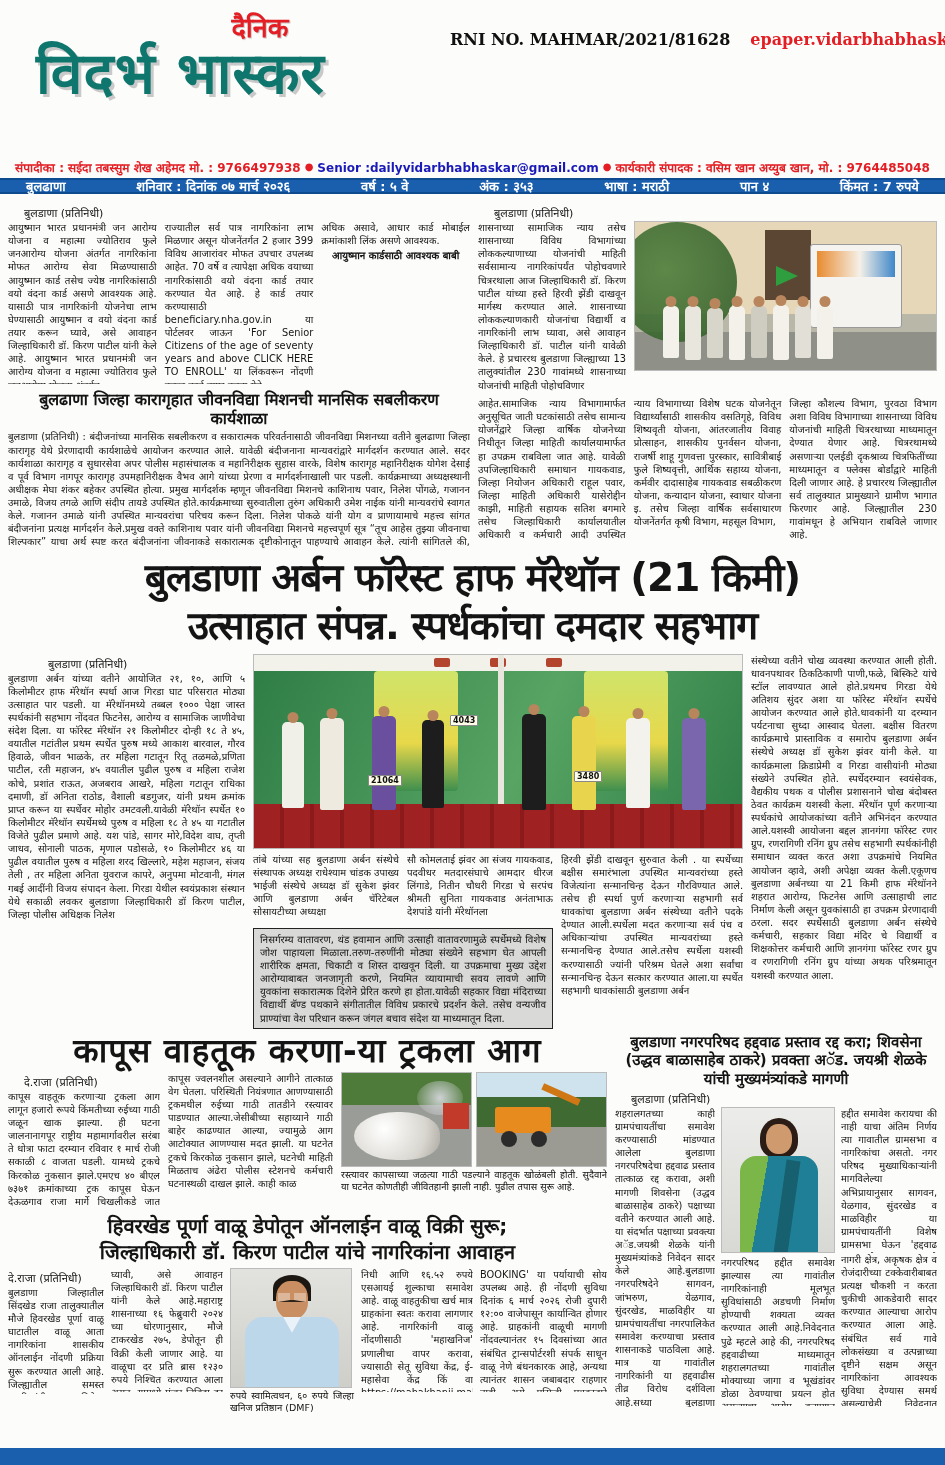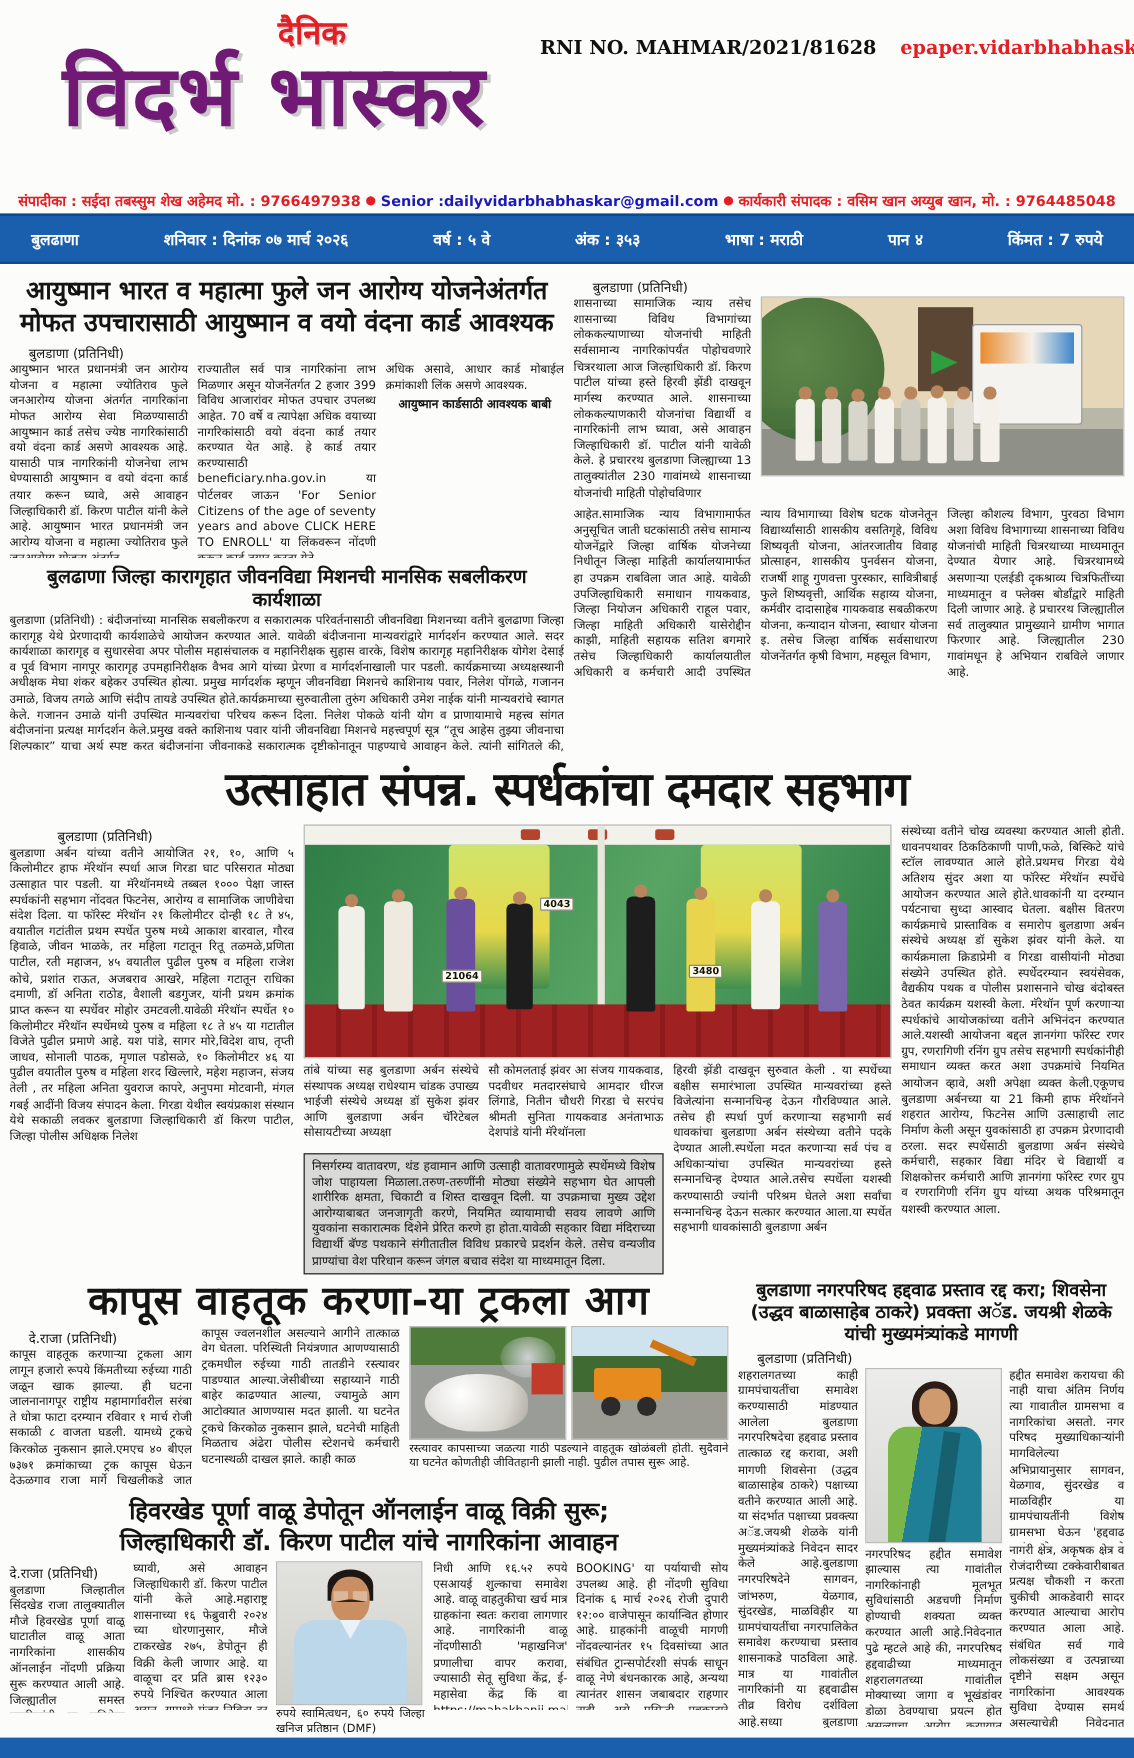--- a/index.html
+++ b/index.html
@@ -7,29 +7,29 @@
   .page{width:945px;height:1465px;margin:0 auto;background:#fcfcfa;position:relative;
         font-family:"DejaVu Sans","Liberation Sans",sans-serif;color:#141414;overflow:hidden}
   
   .masthead{position:relative;height:170px}
   .mast-top-right{position:absolute;top:22px;left:450px;right:14px;display:flex;gap:20px;
         font-size:16px;font-weight:bold;font-family:"DejaVu Serif","Liberation Serif",serif;white-space:nowrap}
   .rni{color:#101010}
   .epaper{color:#e31e24}
   .tagline{color:#e31e24;font-size:27px;font-weight:bold;margin:8px 0 0 150px;
         text-shadow:1px 1px 0 #ccc;width:220px;text-align:center}
-  .np-title{color:#701a75;font-size:70px;font-weight:bold;line-height:1.0;margin-left:52px;
+  .np-title{color:#0f766e;font-size:57px;font-weight:bold;line-height:1.0;margin-left:36px;
         letter-spacing:1px;text-shadow:3px 3px 0 #c9c9c9;white-space:nowrap}
   .contact-line{position:absolute;bottom:2px;left:0;right:0;text-align:center;font-size:12px;
         font-weight:bold;white-space:nowrap}
   .c-red{color:#e31e24}
   .c-blue{color:#1a1ab8}
   .dot{color:#e31e24;font-size:10px;vertical-align:2px;padding:0 4px}
   
-  .infobar{height:42px;background:#1a5fae;border-top:2px solid #0d4a8f;border-bottom:2px solid #0d4a8f;
+  .infobar{height:16px;background:#1a5fae;border-top:2px solid #0d4a8f;border-bottom:2px solid #0d4a8f;
         display:flex;align-items:center;justify-content:space-between;padding:0 26px;
         color:#fff;font-weight:bold;font-size:13px;white-space:nowrap}
   
   main{padding:4px 8px 0 8px}
   .h-md{font-size:21px;font-weight:bold;text-align:center;line-height:1.3}
   .h-sm{font-size:16px;font-weight:bold;text-align:center;line-height:1.2}
   .h-xl{font-size:39px;font-weight:bold;text-align:center;line-height:1.22;letter-spacing:-1px}
   .h-lg{font-size:33px;font-weight:bold;text-align:center;line-height:1.1;letter-spacing:1px}
   .h-bd{font-size:15px;font-weight:bold;text-align:center;line-height:1.25}
   .h-vl{font-size:20px;font-weight:bold;text-align:center;line-height:1.3}
@@ -133,21 +133,20 @@
     <span>किंमत : 7 रुपये</span>
   </div>
 
   <main>
 
     <section class="top-section">
 
       <div class="top-left">
 
         <article>
-          <h2 class="h-md">आयुष्मान भारत व महात्मा फुले जन आरोग्य योजनेअंतर्गत मोफत उपचारासाठी आयुष्मान व वयो वंदना कार्ड आवश्यक</h2>
           <div class="byline">बुलडाणा (प्रतिनिधी)</div>
           <div class="row clip" style="height:163px">
             <div class="body" style="flex:1">आयुष्मान भारत प्रधानमंत्री जन आरोग्य योजना व महात्मा ज्योतिराव फुले जनआरोग्य योजना अंतर्गत नागरिकांना मोफत आरोग्य सेवा मिळण्यासाठी आयुष्मान कार्ड तसेच ज्येष्ठ नागरिकांसाठी वयो वंदना कार्ड असणे आवश्यक आहे. यासाठी पात्र नागरिकांनी योजनेचा लाभ घेण्यासाठी आयुष्मान व वयो वंदना कार्ड तयार करून घ्यावे, असे आवाहन जिल्हाधिकारी डॉ. किरण पाटील यांनी केले आहे. आयुष्मान भारत प्रधानमंत्री जन आरोग्य योजना व महात्मा ज्योतिराव फुले जनआरोग्य योजना अंतर्गत</div>
             <div style="flex:1">
               <div class="body">राज्यातील सर्व पात्र नागरिकांना लाभ मिळणार असून योजनेंतर्गत 2 हजार 399 विविध आजारांवर मोफत उपचार उपलब्ध आहेत. 70 वर्षे व त्यापेक्षा अधिक वयाच्या नागरिकांसाठी वयो वंदना कार्ड तयार करण्यात येत आहे. हे कार्ड तयार करण्यासाठी beneficiary.nha.gov.in या पोर्टलवर जाऊन 'For Senior Citizens of the age of seventy years and above CLICK HERE TO ENROLL' या लिंकवरून नोंदणी करून कार्ड तयार करता येते.</div>
 
             </div>
             <div style="flex:1">
               <div class="body">अधिक असावे, आधार कार्ड मोबाईल क्रमांकाशी लिंक असणे आवश्यक.</div>
               <div class="subhead">आयुष्मान कार्डसाठी आवश्यक बाबी</div>
@@ -187,20 +186,21 @@
           <div class="row clip" style="height:142px;margin-top:4px">
             <div class="body" style="flex:1">आहेत.सामाजिक न्याय विभागामार्फत अनुसूचित जाती घटकांसाठी तसेच सामान्य योजनेंद्वारे जिल्हा वार्षिक योजनेच्या निधीतून जिल्हा माहिती कार्यालयामार्फत हा उपक्रम राबविला जात आहे. यावेळी उपजिल्हाधिकारी समाधान गायकवाड, जिल्हा नियोजन अधिकारी राहूल पवार, जिल्हा माहिती अधिकारी यासेरोद्दीन काझी, माहिती सहायक सतिश बगमारे तसेच जिल्हाधिकारी कार्यालयातील अधिकारी व कर्मचारी आदी उपस्थित होते.सामाजिक</div>
             <div class="body" style="flex:1">न्याय विभागाच्या विशेष घटक योजनेतून विद्यार्थ्यांसाठी शासकीय वसतिगृहे, विविध शिष्यवृती योजना, आंतरजातीय विवाह प्रोत्साहन, शासकीय पुनर्वसन योजना, राजर्षी शाहू गुणवत्ता पुरस्कार, सावित्रीबाई फुले शिष्यवृत्ती, आर्थिक सहाय्य योजना, कर्मवीर दादासाहेब गायकवाड सबळीकरण योजना, कन्यादान योजना, स्वाधार योजना इ. तसेच जिल्हा वार्षिक सर्वसाधारण योजनेंतर्गत कृषी विभाग, महसूल विभाग,</div>
             <div class="body" style="flex:1">जिल्हा कौशल्य विभाग, पुरवठा विभाग अशा विविध विभागाच्या शासनाच्या विविध योजनांची माहिती चित्ररथाच्या माध्यमातून देण्यात येणार आहे. चित्ररथामध्ये असणाऱ्या एलईडी दृकश्राव्य चित्रफितींच्या माध्यमातून व फ्लेक्स बोर्डांद्वारे माहिती दिली जाणार आहे. हे प्रचाररथ जिल्ह्यातील सर्व तालुक्यात प्रामुख्याने ग्रामीण भागात फिरणार आहे. जिल्ह्यातील 230 गावांमधून हे अभियान राबविले जाणार आहे.</div>
           </div>
         </article>
       </div>
     </section>
 
     <section class="marathon">
+      <h1 class="h-xl">बुलडाणा अर्बन फॉरेस्ट हाफ मॅरेथॉन (21 किमी)</h1>
       <h1 class="h-xl">उत्साहात संपन्न. स्पर्धकांचा दमदार सहभाग</h1>
       <div class="row" style="margin-top:4px">
 
         <div style="width:237px">
           <div class="byline" style="margin-left:40px">बुलडाणा (प्रतिनिधी)</div>
           <div class="body clip" style="height:352px">बुलडाणा अर्बन यांच्या वतीने आयोजित २१, १०, आणि ५ किलोमीटर  हाफ मॅरेथॉन स्पर्धा आज गिरडा घाट परिसरात मोठ्या उत्साहात पार पडली. या मॅरेथॉनमध्ये तब्बल १००० पेक्षा जास्त स्पर्धकांनी सहभाग नोंदवत फिटनेस, आरोग्य व सामाजिक जाणीवेचा संदेश दिला. या फॉरेस्ट मॅरेथॉन २१ किलोमीटर दोन्ही १८ ते ४५, वयातील गटांतील प्रथम स्पर्धेत पुरुष मध्ये आकाश बारवाल, गौरव हिवाळे, जीवन भाळके, तर महिला गटातून रितू तळमळे,प्रणिता पाटील, रती महाजन, ४५ वयातील पुढील पुरुष व महिला राजेश कोचे, प्रशांत राऊत, अजबराव आखरे, महिला गटातून राधिका दमाणी, डॉ अनिता राठोड, वैशाली बडगुजर, यांनी प्रथम क्रमांक प्राप्त करून या स्पर्धेवर मोहोर उमटवली.यावेळी मॅरेथॉन स्पर्धेत १० किलोमीटर मॅरेथॉन स्पर्धेमध्ये पुरुष व महिला १८ ते ४५ या गटातील विजेते पुढील प्रमाणे आहे. यश पांडे, सागर मोरे,विदेश वाघ, तृप्ती जाधव, सोनाली पाठक, मृणाल पडोसळे, १० किलोमीटर ४६ या पुढील वयातील पुरुष व महिला शरद खिल्लारे, महेश महाजन, संजय तेली , तर महिला अनिता युवराज कापरे, अनुपमा मोटवानी, मंगल गबई आदींनी विजय संपादन केला. गिरडा येथील स्वयंप्रकाश संस्थान येथे सकाळी लवकर बुलडाणा जिल्हाधिकारी डॉ किरण पाटील, जिल्हा पोलीस अधिक्षक निलेश</div>
         </div>
 
         <div style="width:490px">
           <div class="ph ph-mar">

